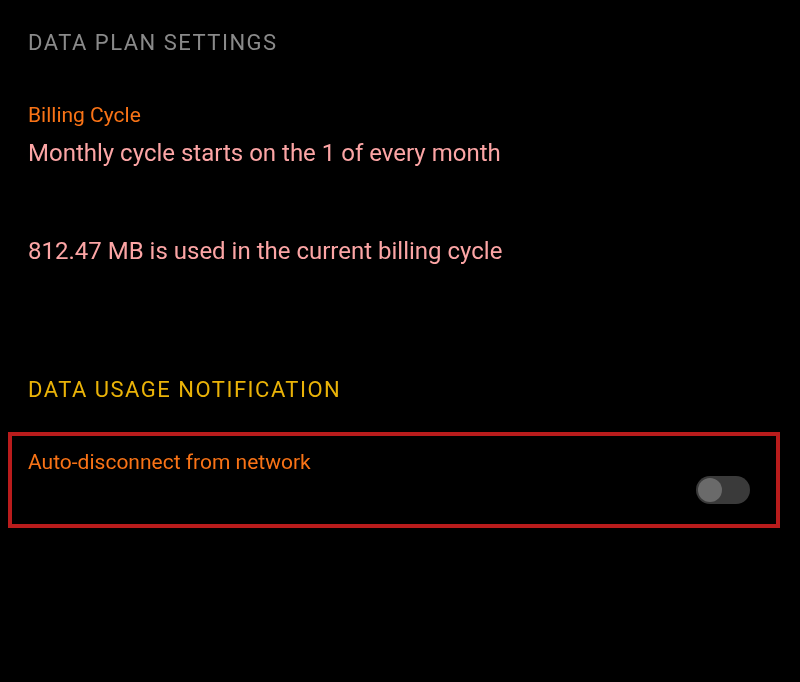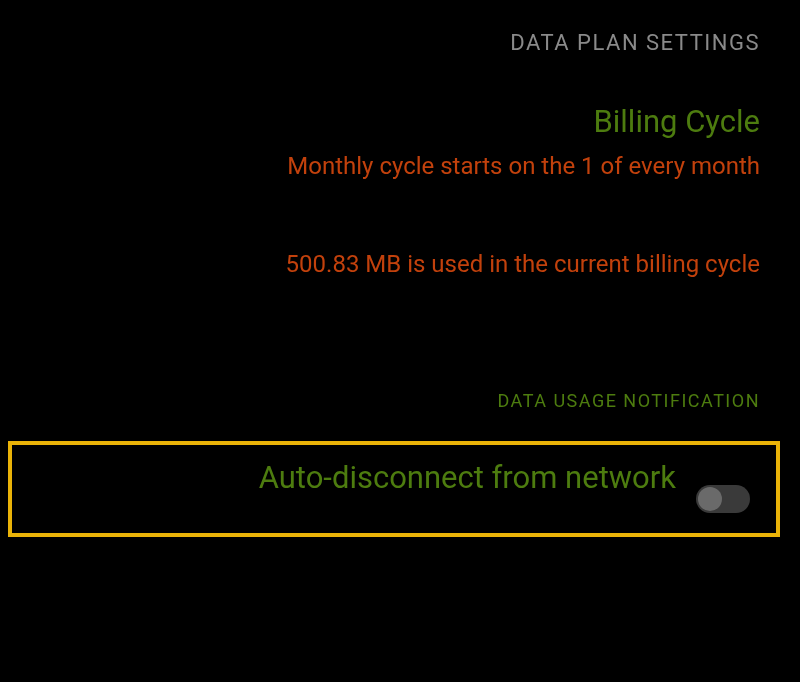--- a/index.html
+++ b/index.html
@@ -9,54 +9,53 @@
     }
     body {
       width: 800px;
       height: 682px;
       background-color: #000000;
       font-family: -apple-system, BlinkMacSystemFont, 'Segoe UI', Roboto, Helvetica, Arial, sans-serif;
       overflow: hidden;
     }
     .settings-container {
       padding: 30px 40px 0 28px;
-      text-align: right;
     }
     .section-header {
       color: #8a8a8a;
       font-size: 22px;
       font-weight: 400;
       letter-spacing: 1.5px;
       margin-bottom: 48px;
     }
     .section-header-2 {
-      color: #4d7c0f;
-      font-size: 18px;
+      color: #eab308;
+      font-size: 22px;
       font-weight: 400;
       letter-spacing: 1.5px;
       margin-top: 108px;
       margin-bottom: 30px;
     }
     .setting-item {
       margin-bottom: 62px;
     }
     .setting-title {
-      color: #4d7c0f;
-      font-size: 31px;
+      color: #f97316;
+      font-size: 21px;
       font-weight: 400;
       margin-bottom: 8px;
     }
     .setting-description {
-      color: #c2410c;
+      color: #fca5a5;
       font-size: 24px;
       font-weight: 400;
       line-height: 1.5;
     }
     .highlighted-item {
-      border: 4px solid #eab308;
+      border: 4px solid #b91c1c;
       margin-left: -20px;
       margin-right: -20px;
       padding: 14px 16px 20px 16px;
       display: flex;
       align-items: flex-start;
       justify-content: space-between;
       margin-bottom: 38px;
     }
     .highlighted-text {
       flex: 1;
@@ -92,21 +91,21 @@
 <div class="settings-container">
 
   <div class="section-header">DATA PLAN SETTINGS</div>
 
   <div class="setting-item">
     <div class="setting-title">Billing Cycle</div>
     <div class="setting-description">Monthly cycle starts on the 1 of every month</div>
   </div>
 
   <div class="setting-item">
-    <div class="setting-description"> 500.83 MB is used in the current billing cycle</div>
+    <div class="setting-description"> 812.47 MB is used in the current billing cycle</div>
   </div>
 
   <div class="section-header-2">DATA USAGE NOTIFICATION</div>
 
   <div class="highlighted-item">
     <div class="highlighted-text">
       <div class="setting-title">Auto-disconnect from network</div>
     </div>
     <div class="toggle-container">
       <div class="toggle-switch">

